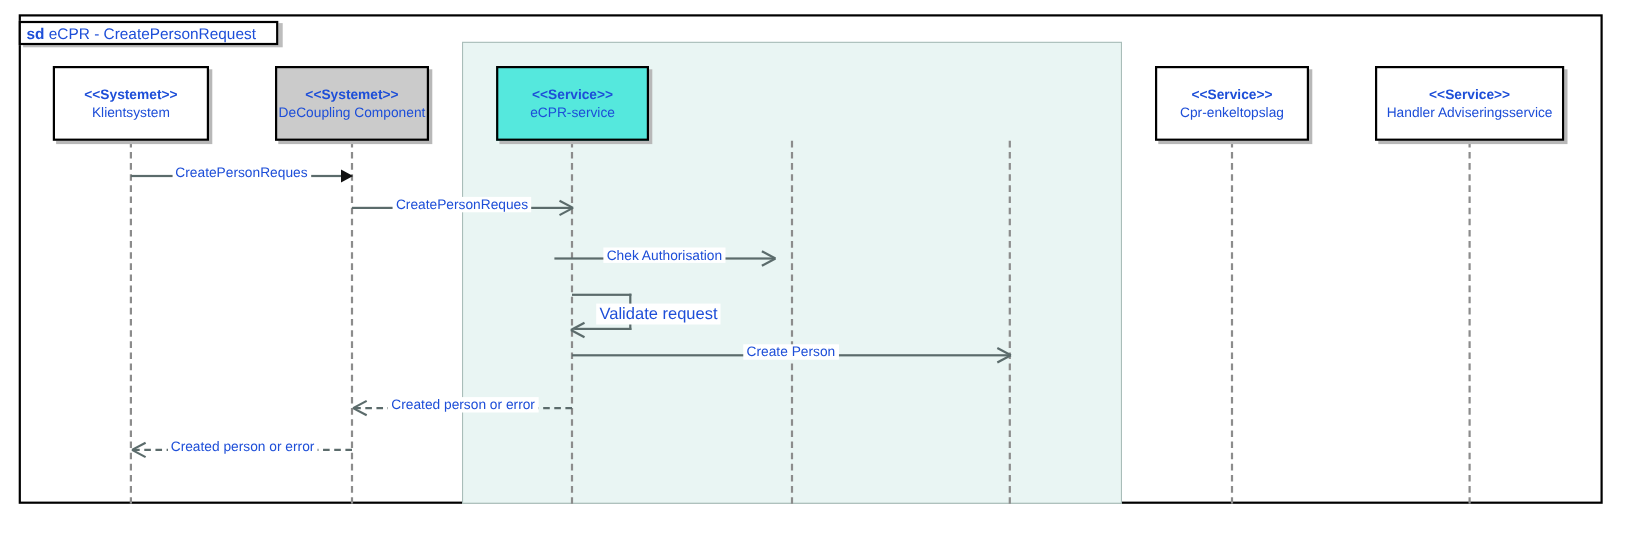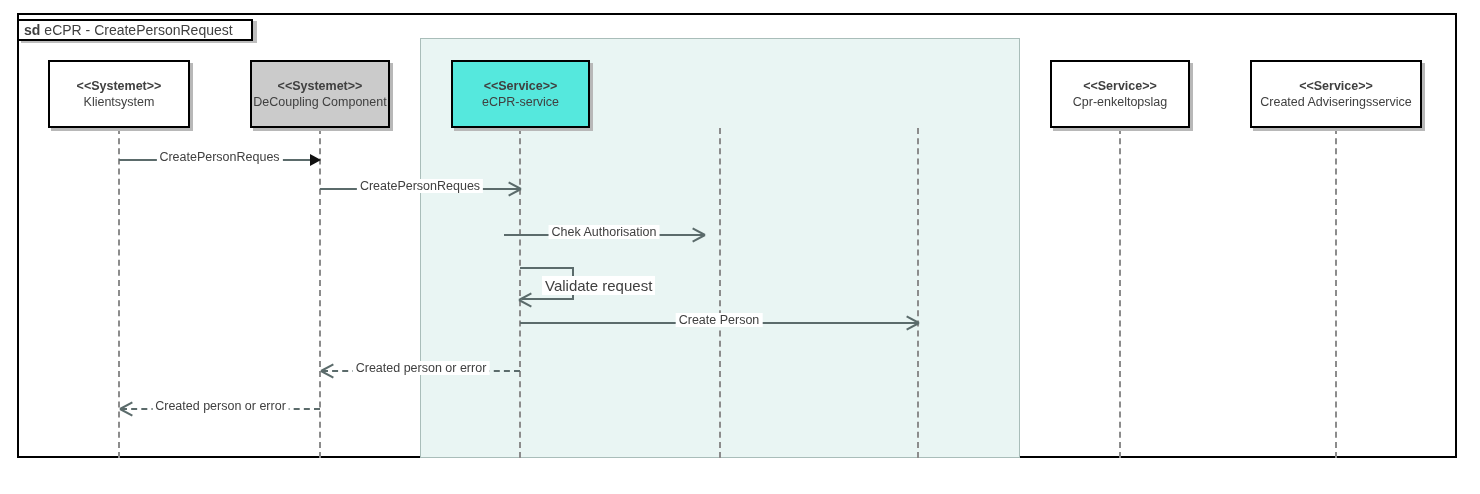--- a/index.html
+++ b/index.html
@@ -1,18 +1,18 @@
 <!DOCTYPE html>
 <html style="--service-fill: #55e8dd; --system-fill: #cbcbcb; --plain-fill: #ffffff; --region-fill: #e9f5f3; --line: #5b6b6b; --lifeline: #8c8c8c; --frame-border: #000000; --shadow: #b8b8b8;"><head>
 <meta charset="utf-8">
 <style>
   html,body{margin:0;padding:0;background:#fff;}
   #stage{
     position:relative; width:1480px; height:494px; background:#ffffff;
-    font-family:"Liberation Sans", sans-serif; color:#404040; overflow:hidden;
+    font-family:"Liberation Sans", sans-serif; color:#1d4ed8; overflow:hidden;
   }
   
   .frame{position:absolute; left:17px; top:13px; width:1440px; height:445px;
          border:2px solid #000; background:#fff; box-sizing:border-box;}
   .frame-tab{position:absolute; left:17px; top:19px; width:236px; height:22px;
          border:2px solid #000; background:#fff; box-sizing:border-box;
          font-size:14px; line-height:18px; padding-left:5px; white-space:nowrap;
          box-shadow:4px 2px 0 #bdbdbd; z-index:6;}
   .frame-tab .kw{font-weight:bold; margin-right:4px;}
   
@@ -92,21 +92,21 @@
   <div class="head teal" style="left:451px;width:139px">
     <div class="stereo">&lt;&lt;Service&gt;&gt;</div>
     <div class="lname">eCPR-service</div>
   </div>
   <div class="head" style="left:1050px;width:140px">
     <div class="stereo">&lt;&lt;Service&gt;&gt;</div>
     <div class="lname">Cpr-enkeltopslag</div>
   </div>
   <div class="head" style="left:1250px;width:172px">
     <div class="stereo">&lt;&lt;Service&gt;&gt;</div>
-    <div class="lname">Created Adviseringsservice</div>
+    <div class="lname">Handler Adviseringsservice</div>
   </div>
 
   <div class="msg to-filled" style="left:119px;top:159px;width:201px">
     <div class="line"></div>
     <span class="ah-filled-right"></span>
     <span class="label">CreatePersonReques</span>
   </div>
 
   <div class="msg" style="left:320px;top:188px;width:200px">
     <div class="line"></div>

